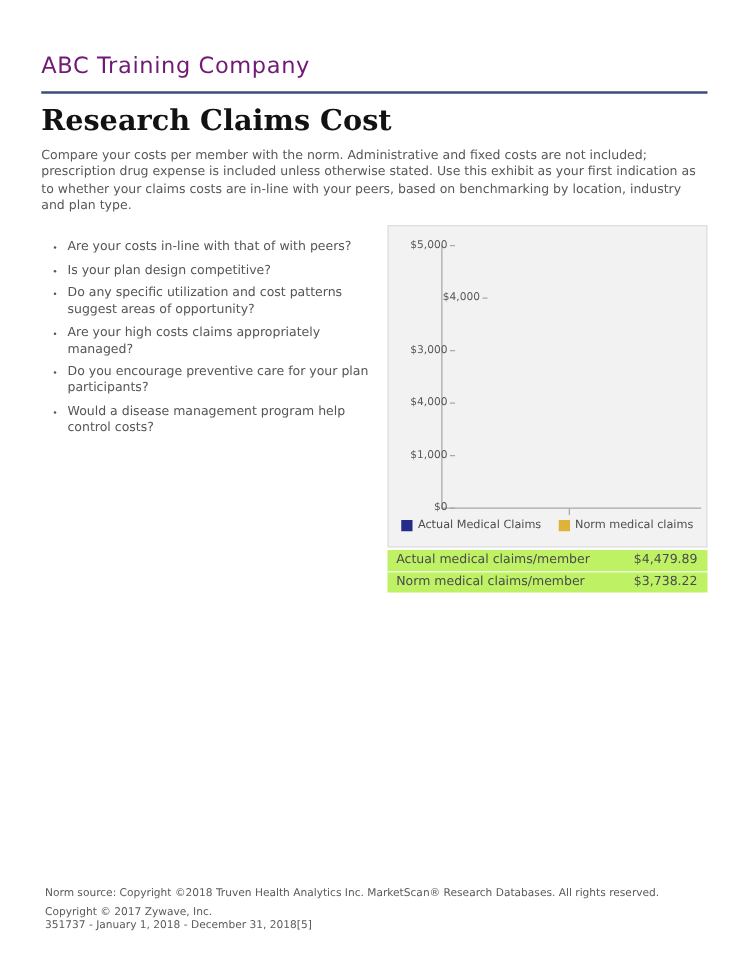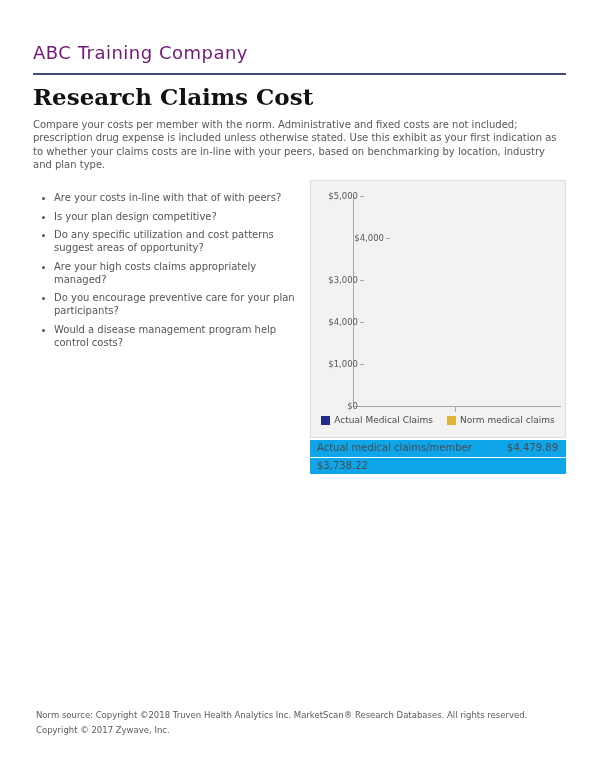--- a/index.html
+++ b/index.html
@@ -28,21 +28,21 @@
   .ytick-dash { width:4px; height:1px; background:#a8a8a8; }
   .bars { position:absolute; left:20px; bottom:0; display:flex; align-items:flex-end; }
   .bar { width:82px; }
   .x-tick { position:absolute; left:101px; bottom:-6px; width:1px; height:5px; background:#a8a8a8; }
   .legend { display:flex; justify-content:center; align-items:center; gap:14px; margin-top:8px; }
   .legend-item { display:flex; align-items:center; gap:4px; }
   .legend-swatch { width:9px; height:9px; display:inline-block; }
   .legend-label { font-size:9px; color:#4d4d50; }
 
   .summary { margin-top:2px; width:256px; }
-  .summary-row { display:flex; justify-content:space-between; background:#0ea5e9;
+  .summary-row { display:flex; justify-content:space-between; background:#bef264;
                  padding:2px 8px 2px 7px; border-bottom:1px solid #ffffff; }
   .summary-row:last-child { border-bottom:none; }
   .row-label, .row-value { font-size:10px; line-height:12.5px; color:#4b4b4e; }
 
   .footer { position:absolute; left:36px; right:34px; top:710px; }
   .norm-source { font-size:8.5px; color:#5a5a5d; }
   .footer-row { display:flex; justify-content:space-between; margin-top:5px;flex-direction:column; }
   .footer-row span { font-size:8.5px; color:#5a5a5d; }
 </style>
 </head>
@@ -112,25 +112,27 @@
             </span>
           </div>
       </div>
 
       <div class="summary">
           <div class="summary-row">
             <span class="row-label">Actual medical claims/member</span>
             <span class="row-value">$4,479.89</span>
           </div>
           <div class="summary-row">
+            <span class="row-label">Norm medical claims/member</span>
             <span class="row-value">$3,738.22</span>
           </div>
         </div>
     </div>
   </div>
 
   <div class="footer">
     <div class="norm-source">Norm source: Copyright ©2018 Truven Health Analytics Inc. MarketScan® Research Databases. All rights reserved.</div>
     <div class="footer-row">
       <span>Copyright © 2017 Zywave, Inc.</span>
+      <span>351737 - January 1, 2018 - December 31, 2018[5]</span>
     </div>
   </div>
 </div>
 
 </body></html>

